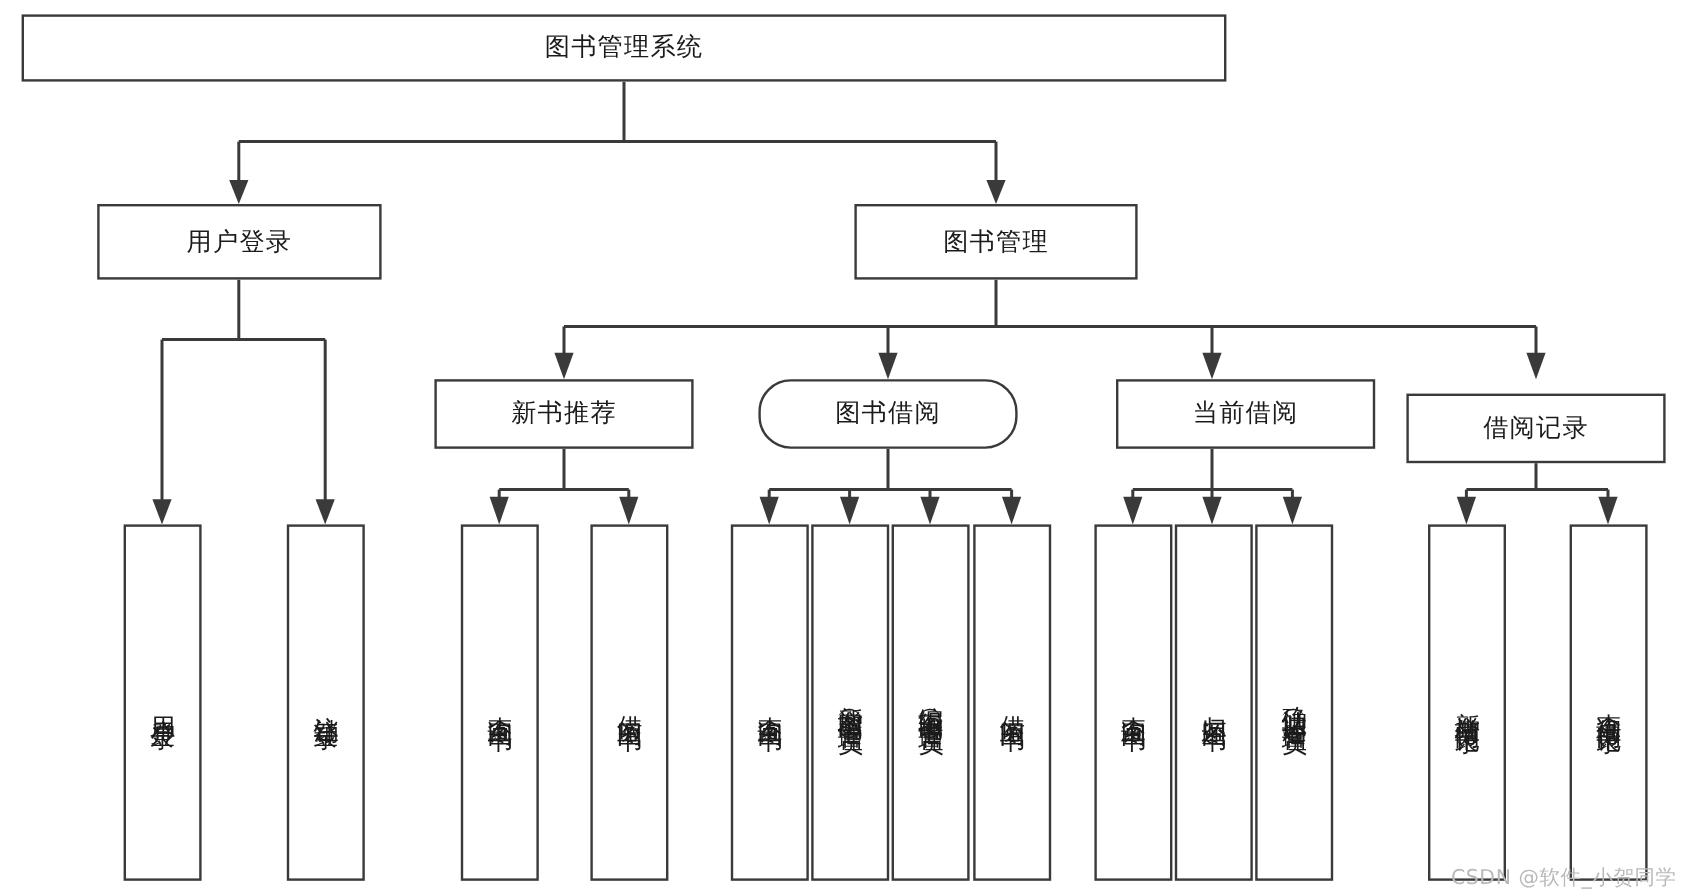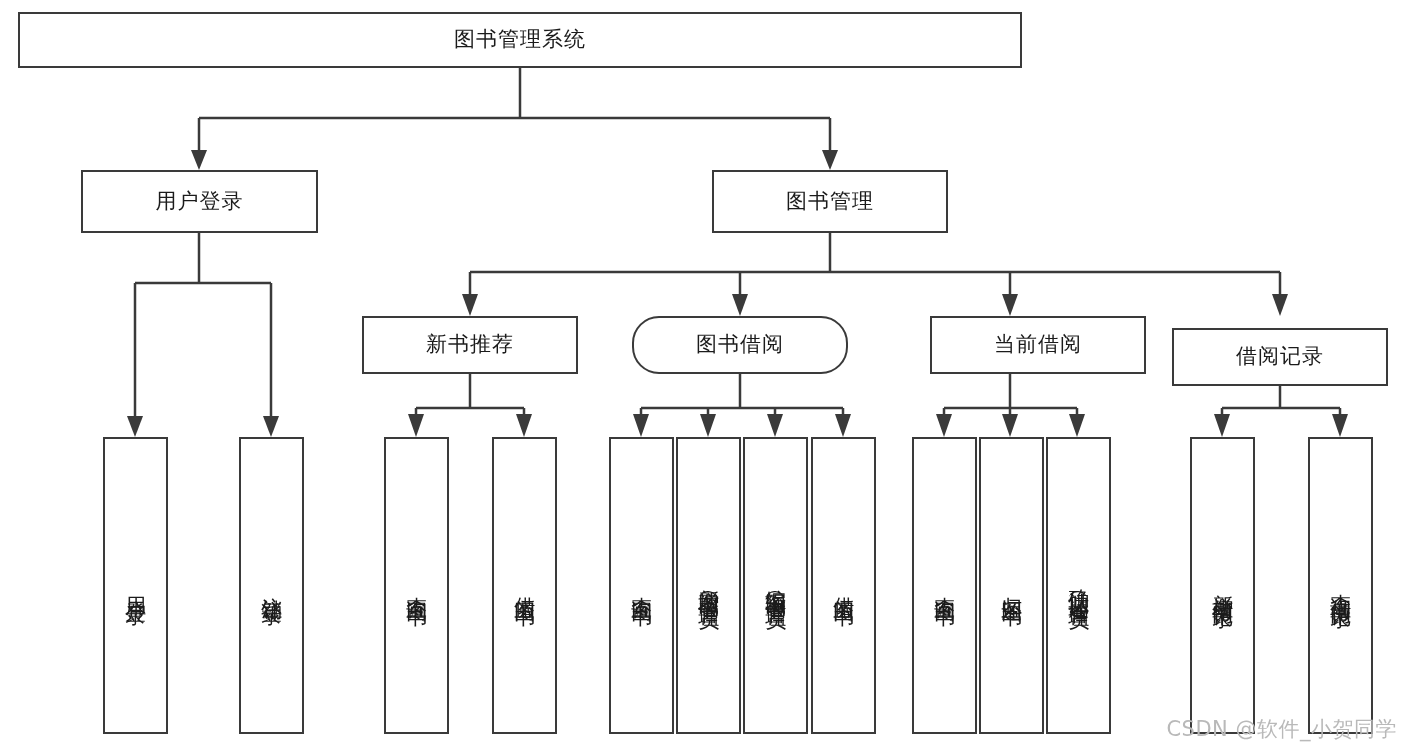--- a/index.html
+++ b/index.html
@@ -63,21 +63,21 @@
     stroke-width: 2.5;
     fill: none;
   }
   .arrowhead {
     fill: #3a3a3a;
   }
   .watermark {
     position: absolute;
     right: 8px;
     bottom: 4px;
-    font-size: 21px;
+    font-size: 17px;
     color: #b9b9b9;
     letter-spacing: 0.5px;
     white-space: nowrap;
   }
 </style>
 </head>
 <body>
 
 <div id="canvas">
 

